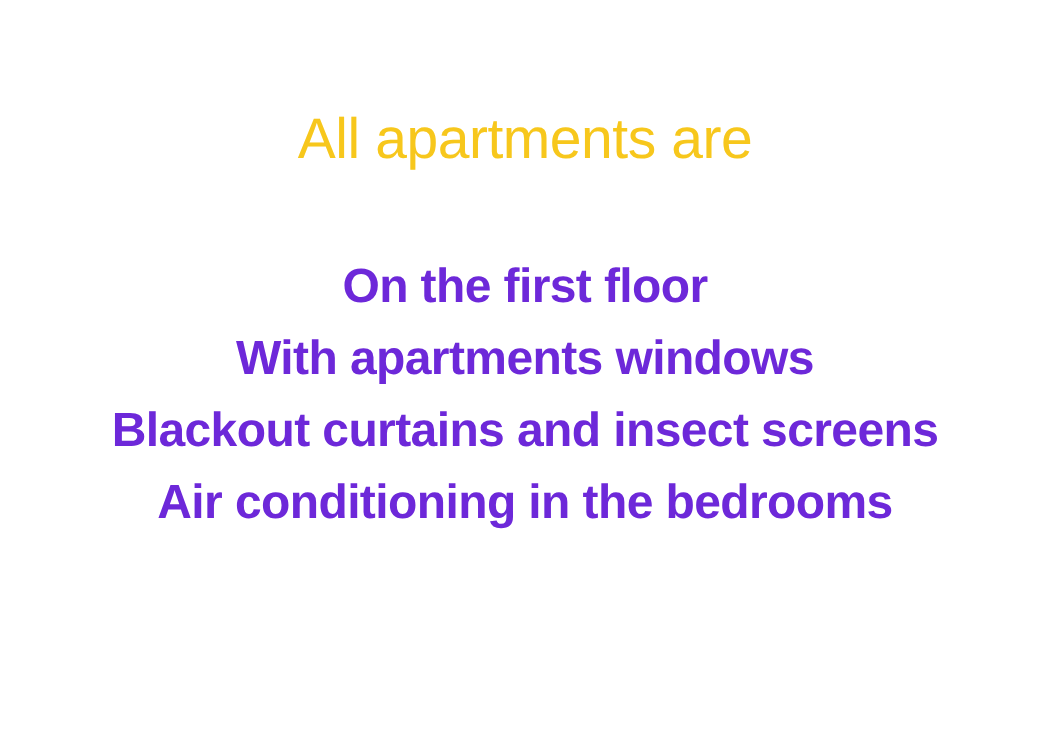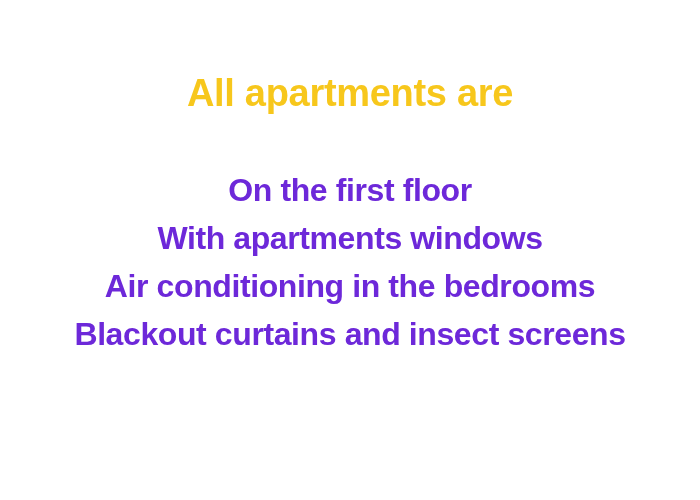--- a/index.html
+++ b/index.html
@@ -27,21 +27,21 @@
     width: 700px;
     text-align: center;
   }
   .heading {
     position: absolute;
     left: 0;
     top: 70px;
     width: 700px;
     text-align: center;
     font-size: 38px;
-    font-weight: bold;
+    font-weight: normal;
     line-height: 46px;
     letter-spacing: -0.3px;
     color: #F7C71C;
     white-space: nowrap;
   }
   .feature-list {
     position: absolute;
     left: 0;
     top: 166px;
     width: 700px;
@@ -64,19 +64,19 @@
 
 <div class="slide">
 
   <div class="content-block">
 
     <div class="heading">All apartments are</div>
 
     <div class="feature-list">
       <span class="feature-line">On the first floor</span>
       <span class="feature-line">With apartments windows</span>
+      <span class="feature-line">Blackout curtains and insect screens</span>
       <span class="feature-line">Air conditioning in the bedrooms</span>
-      <span class="feature-line">Blackout curtains and insect screens</span>
     </div>
 
   </div>
 
 </div>
 
 </body></html>

